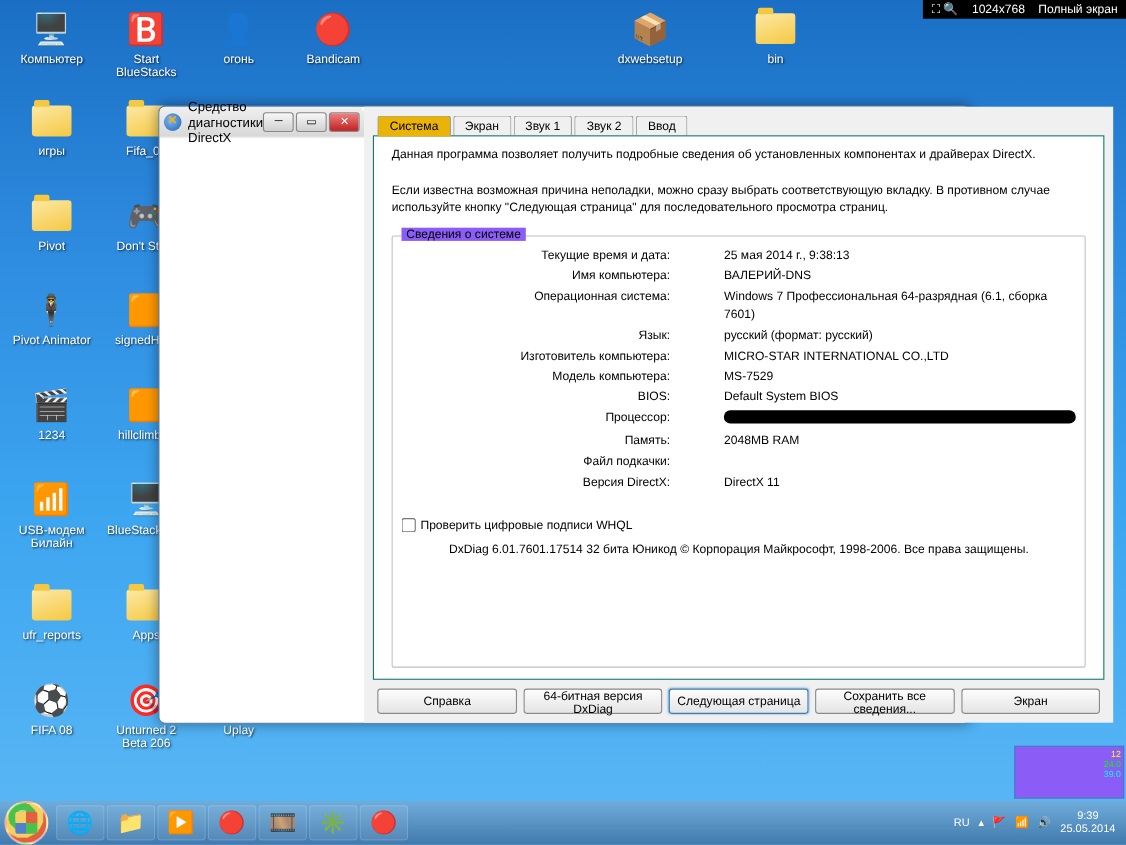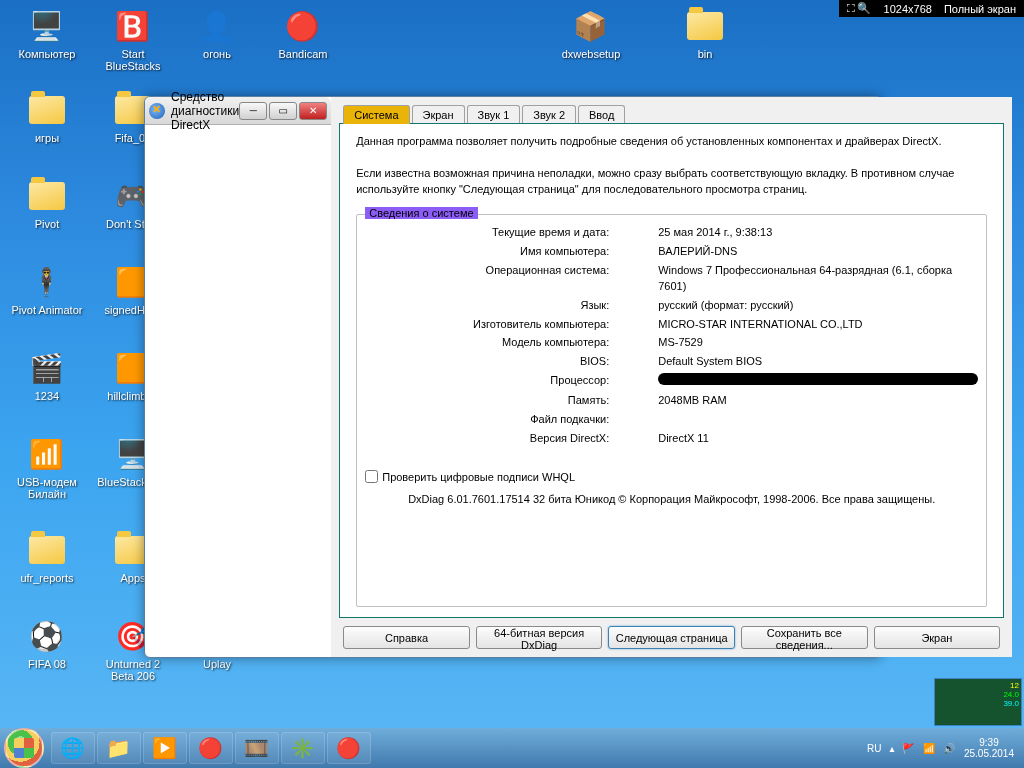--- a/index.html
+++ b/index.html
@@ -55,21 +55,21 @@
 .btn.default { border-color: #3c7fb1; box-shadow: 0 0 2px #5aa0d8; }
 
 
 .taskbar { position: absolute; bottom: 0; left: 0; width: 100%; height: 40px; background: linear-gradient(180deg, rgba(120,170,210,0.75), rgba(60,110,160,0.85)); display: flex; align-items: center; padding: 0 4px; backdrop-filter: blur(4px); }
 .start { width: 40px; height: 40px; border-radius: 50%; background: radial-gradient(circle at 40% 35%, #9be09b 0 20%, #4ac14a 20% 40%, #f5d060 40% 60%, #e06040 60% 80%, #5080d0 80% 100%); border: 2px solid rgba(255,255,255,0.5); cursor: pointer; margin-right: 6px; position: relative; }
 .start::after { content: ""; position: absolute; inset: 8px; background: conic-gradient(#e06040 0 90deg,#4ac14a 90deg 180deg,#5080d0 180deg 270deg,#f5d060 270deg 360deg); border-radius: 2px; }
 .tbicon { width: 44px; height: 32px; margin: 0 1px; border-radius: 3px; display: flex; align-items: center; justify-content: center; font-size: 20px; cursor: pointer; background: rgba(255,255,255,0.08); border: 1px solid rgba(255,255,255,0.15); }
 .tray { margin-left: auto; display: flex; align-items: center; gap: 8px; color: #fff; font-size: 10px; padding-right: 6px; }
 .tray .clock { text-align: center; line-height: 1.1; }
 
-.perfmon { position: absolute; right: 2px; bottom: 42px; width: 88px; height: 48px; background: #14532d; border: 1px solid #4080c0; font-size: 8px; color: #0f0; padding: 2px; }
+.perfmon { position: absolute; right: 2px; bottom: 42px; width: 100px; height: 48px; background: #8b5cf6; border: 1px solid #4080c0; font-size: 8px; color: #0f0; padding: 2px; }
 .perfmon .ln { display: flex; justify-content: space-between; }
 .perfmon .y { color: #ff0; } .perfmon .c { color: #0ff; } .perfmon .g { color: #0f0; }
 
 .trashbin { position: absolute; right: 22px; top: 546px; width: 74px; text-align: center; color: #fff; font-size: 16px; cursor: pointer; }
 .trashbin .bg { width: 38px; height: 42px; margin: 0 auto 2px; background: linear-gradient(160deg, rgba(220,240,255,0.9), rgba(160,200,240,0.7)); border-radius: 6px 6px 10px 10px; border: 1px solid rgba(255,255,255,0.6); }
 </style>
 </head>
 <body>
 
 <div class="desktop" id="desktop">

